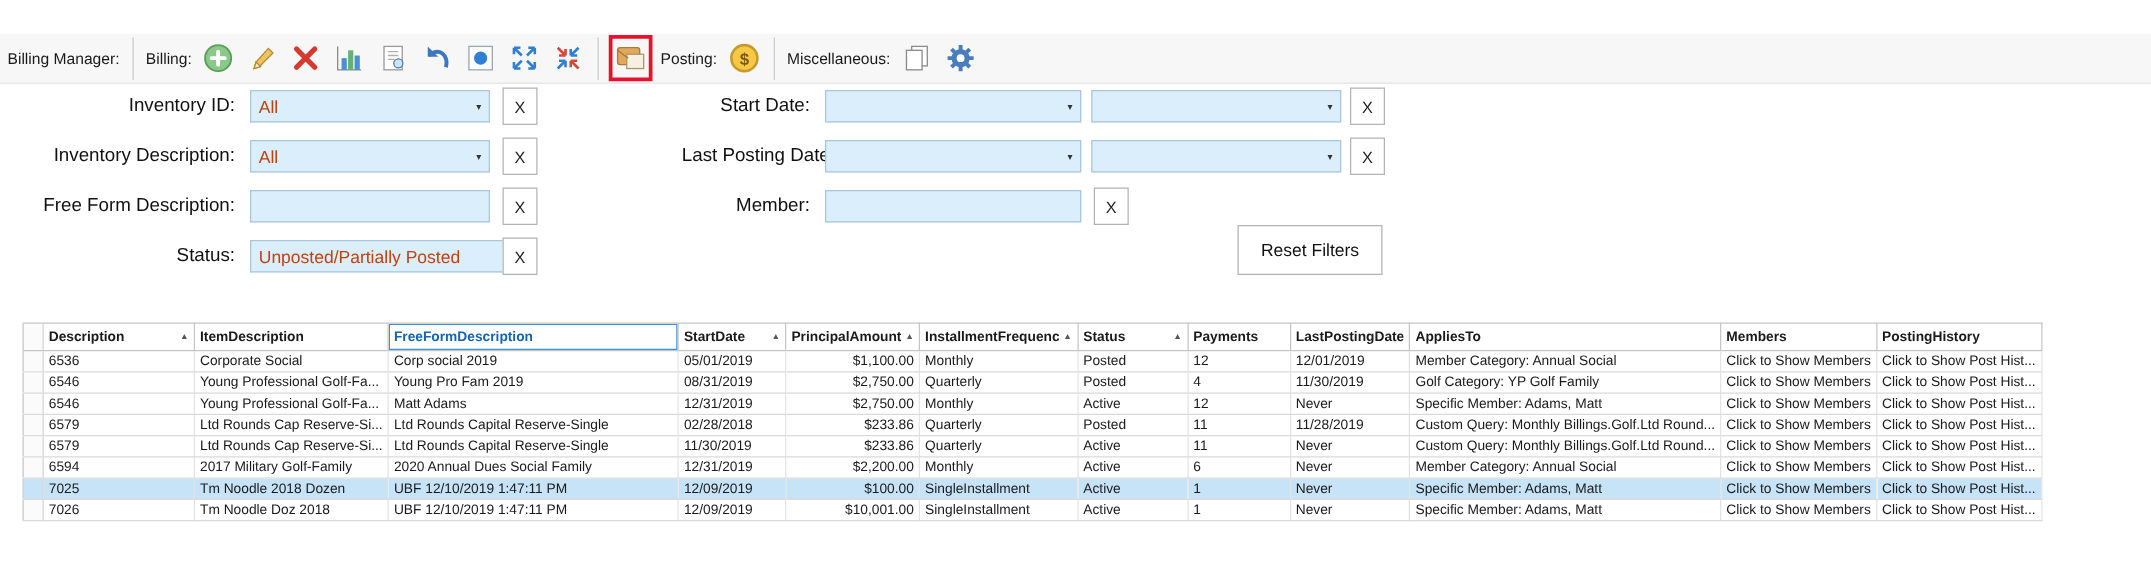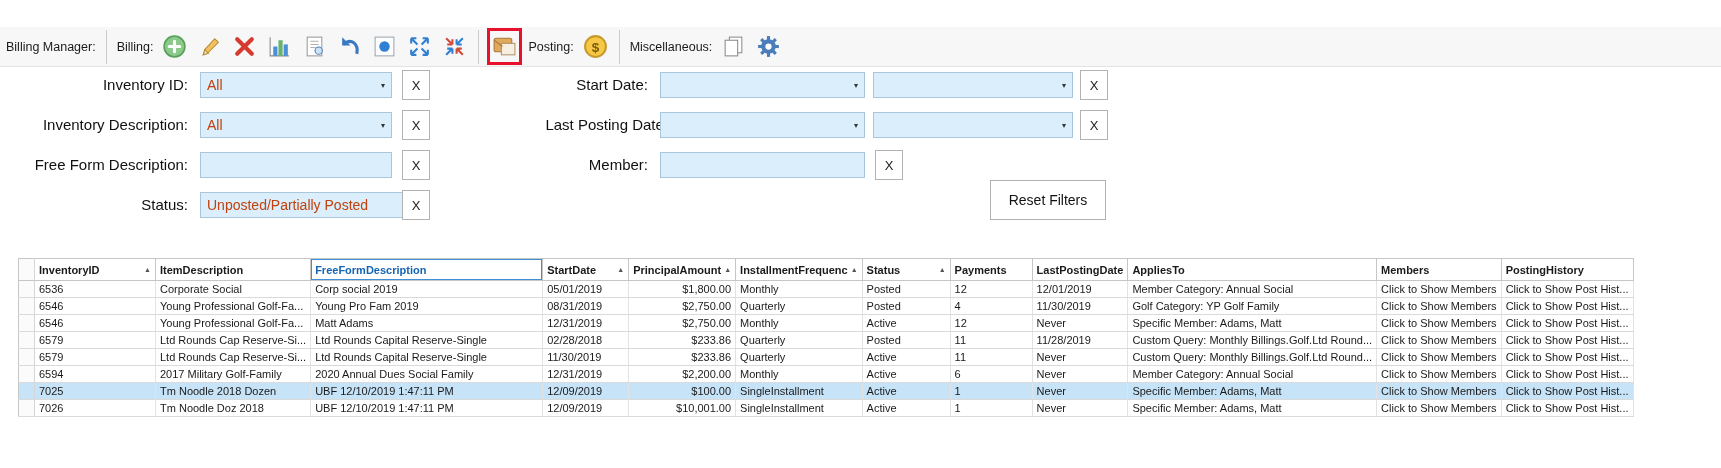--- a/index.html
+++ b/index.html
@@ -235,21 +235,21 @@
         <col style="width:90px">
         <col style="width:240px">
         <col style="width:122px">
       <col style="width:112px">
     </colgroup>
     <thead>
       <tr>
         <th class="gutter"></th>
       <th>
             <div class="th-in">
-              <span>InventoryID</span>
+              <span>Description</span>
               <span class="sort-arrow">▲</span>
             </div>
           </th>
           <th>
             <div class="th-in">
               <span>ItemDescription</span>
             </div>
           </th>
           <th class="col-selected">
             <div class="th-in">
@@ -307,21 +307,21 @@
           </th>
         </tr>
     </thead>
     <tbody>
         <tr>
           <td class="gutter"></td>
           <td>6536</td>
           <td>Corporate Social</td>
           <td>Corp social 2019</td>
           <td>05/01/2019</td>
-          <td class="right">$1,800.00</td>
+          <td class="right">$1,100.00</td>
           <td>Monthly</td>
           <td>Posted</td>
           <td>12</td>
           <td>12/01/2019</td>
           <td>Member Category: Annual Social</td>
           <td>Click to Show Members</td>
           <td>Click to Show Post Hist...</td>
         </tr>
         <tr>
           <td class="gutter"></td>

